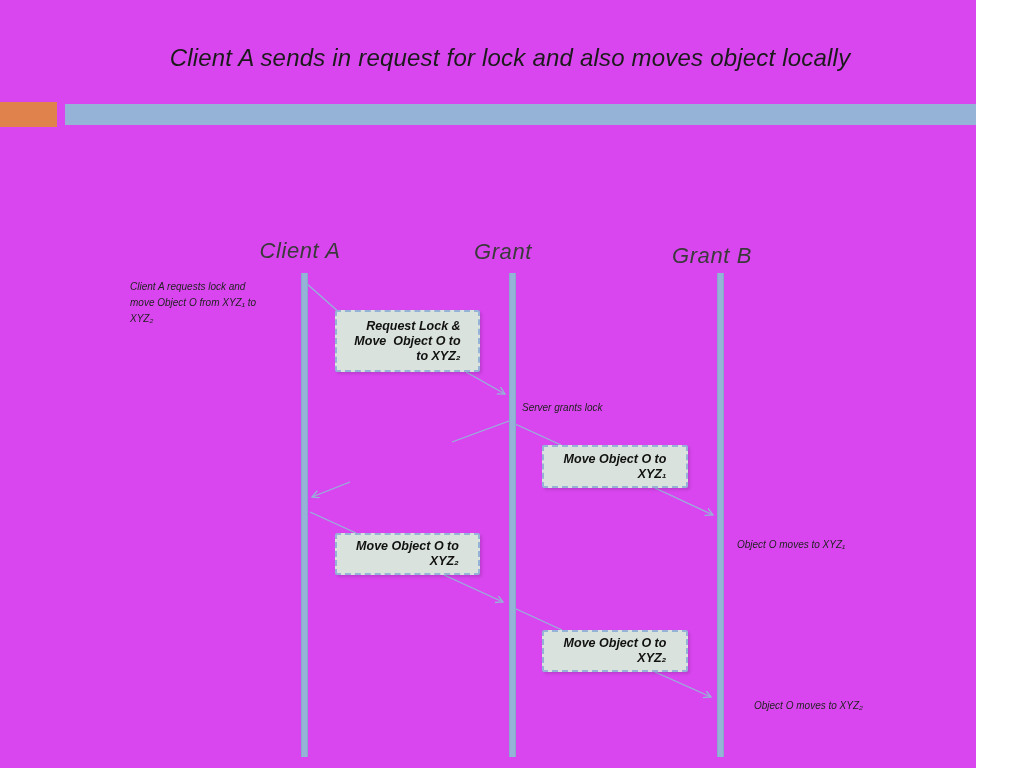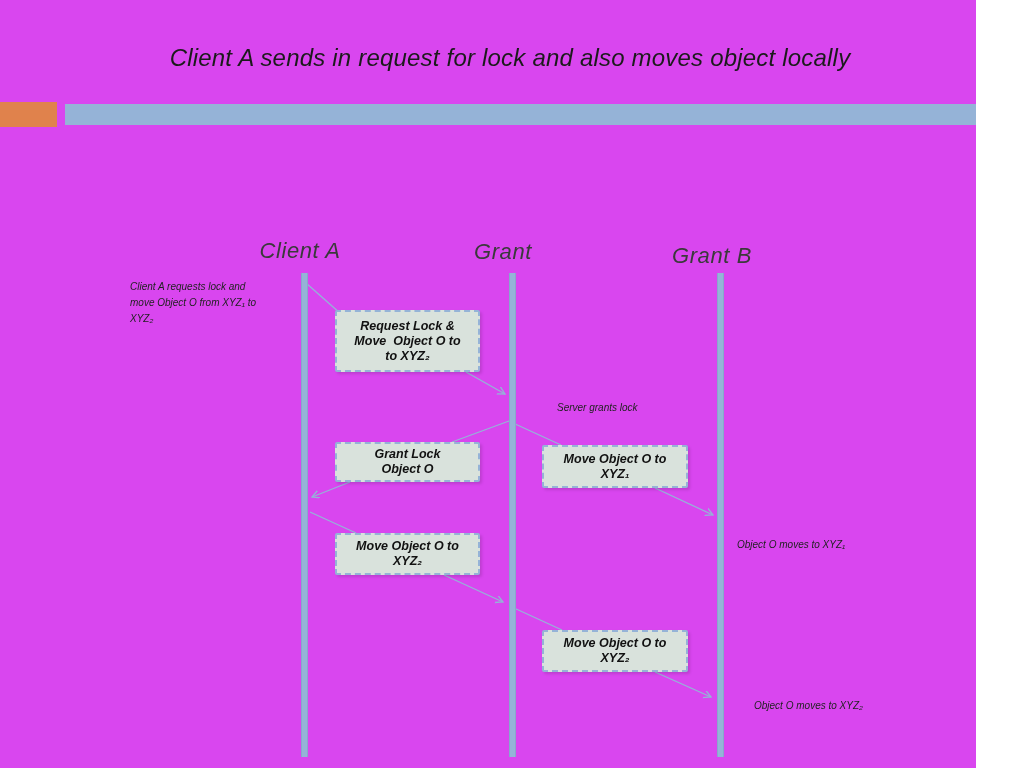--- a/index.html
+++ b/index.html
@@ -64,34 +64,34 @@
   .bar-b { left: 717px; }
 
   
   .note {
     font-size: 10px;
     line-height: 16px;
     color: #222222;
     white-space: pre-wrap;
   }
   .note-req   { left: 130px; top: 279px; width: 180px; }
-  .note-grant { left: 522px; top: 400px; width: 180px; margin-left: 35px; }
+  .note-grant { left: 522px; top: 400px; width: 180px; }
   .note-gets  { left: 147px; top: 503px; width: 160px; }
   .note-mv1   { left: 737px; top: 525px; width: 180px; margin-top: 12px; }
   .note-mv2   { left: 737px; top: 698px; width: 180px; margin-left: 17px; }
 
   
   .msg-box {
     box-sizing: border-box;
     background: var(--box-fill, #d9e2dc);
     border: 2px dashed var(--box-border, #95b3d7);
     border-radius: 2px;
     box-shadow: 2px 2px 3px rgba(0,0,0,0.13);
     display: flex; align-items: center; justify-content: center;
-    text-align: center;
+    text-align: right;
     font-size: 12.5px;
     font-weight: bold;
     line-height: 15px;
     color: #111111;
     white-space: pre-wrap;
   }
   .box-request { left: 335px; top: 310px; width: 145px; height: 62px; }
   .box-grant   { left: 335px; top: 442px; width: 145px; height: 40px; }
   .box-mxyz1   { left: 542px; top: 445px; width: 146px; height: 43px; }
   .box-mxyz2a  { left: 335px; top: 533px; width: 145px; height: 42px; }
@@ -155,22 +155,20 @@
   <div class="abs note note-req">Client A requests lock and
 move Object O from XYZ₁ to
 XYZ₂</div>
   <div class="abs note note-grant">Server grants lock</div>
   <div class="abs note note-mv1">Object O moves to XYZ₁</div>
   <div class="abs note note-mv2">Object O moves to XYZ₂</div>
 
   <div class="abs msg-box box-request">Request Lock &amp;
 Move  Object O to
 to XYZ₂</div>
-  <div class="abs msg-box box-grant">Grant Lock
-Object O</div>
   <div class="abs msg-box box-mxyz1">Move Object O to
 XYZ₁</div>
   <div class="abs msg-box box-mxyz2a">Move Object O to
 XYZ₂</div>
   <div class="abs msg-box box-mxyz2b">Move Object O to
 XYZ₂</div>
 
 </div>
 
 </body></html>

